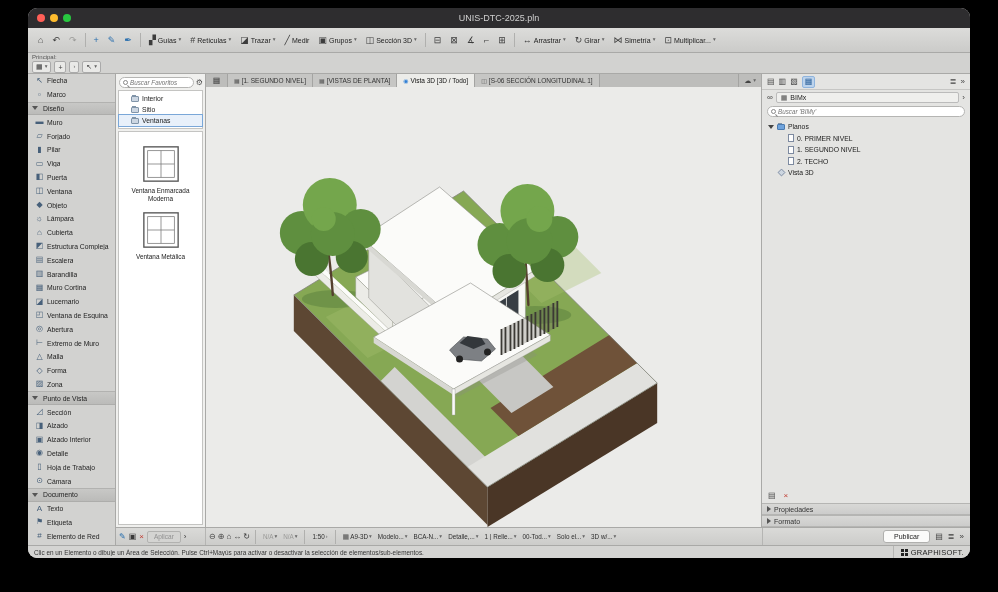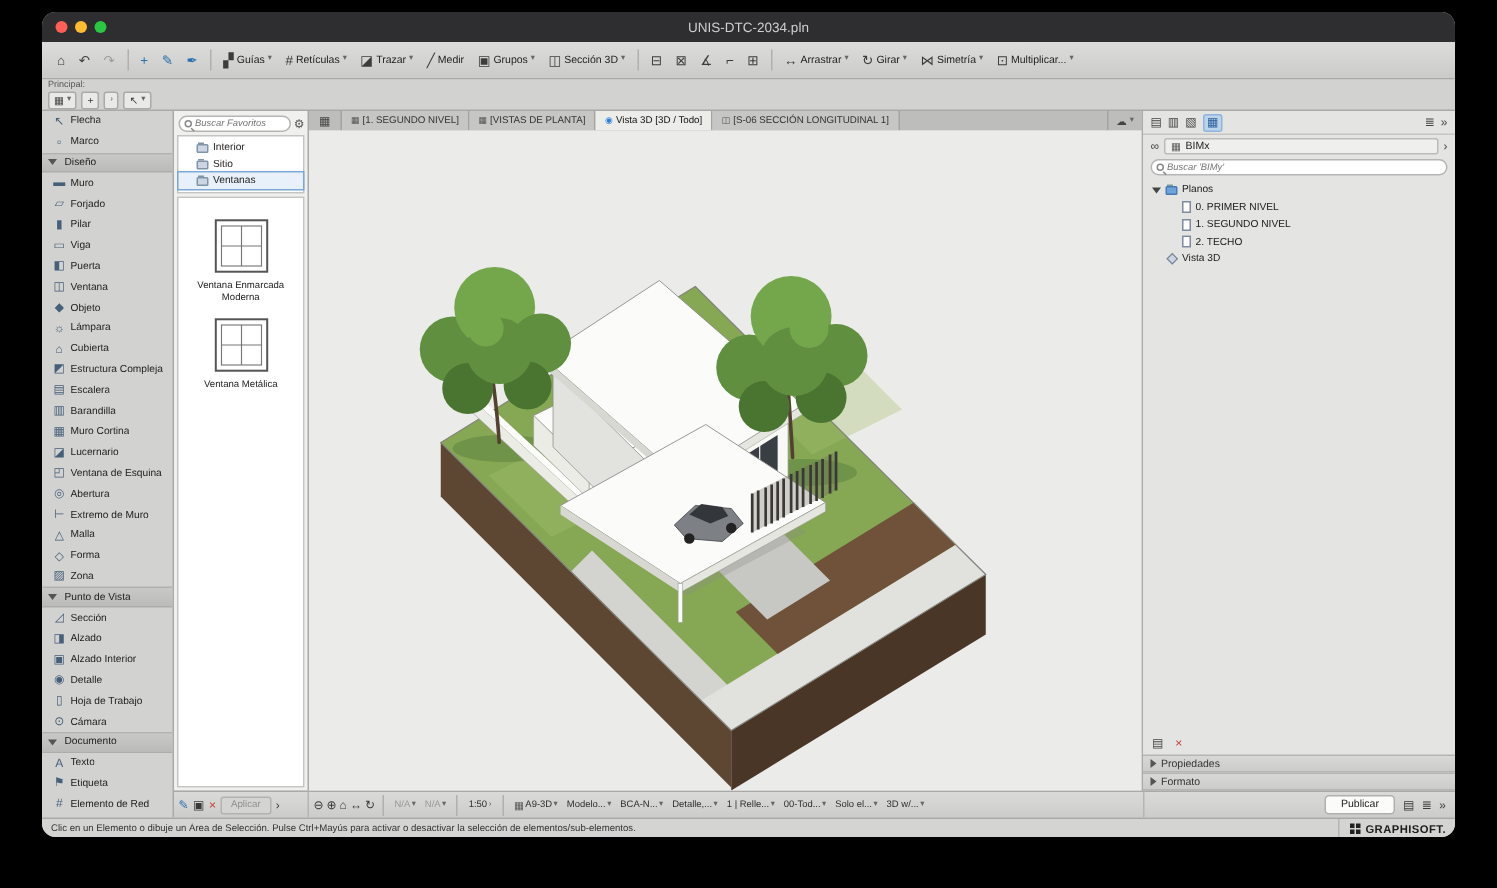--- a/index.html
+++ b/index.html
@@ -123,21 +123,21 @@
     padding:0 6px;font-family:inherit;display:flex;align-items:center;}
   .publish{margin-left:auto;background:#fbfbfa;border:1px solid #b0b0ae;border-radius:3px;font-size:7px;color:#222;
     height:13px;padding:0 10px;display:flex;align-items:center;font-family:inherit;}
   
   .statusbar{height:13px;background:#d4d4d2;border-top:1px solid #a9a9a7;display:flex;align-items:center;
     padding:0 6px;flex:0 0 auto;}
   .hint{font-size:6.4px;color:#333;white-space:nowrap;overflow:hidden;}
   .brand{margin-left:auto;display:flex;align-items:center;gap:3px;border-left:1px solid #b5b5b3;padding-left:7px;height:100%;}
   .glogo{display:grid;grid-template-columns:3px 3px;grid-template-rows:3px 3px;gap:1px;}
   .glogo i{background:#222;display:block;}
-  .btxt{font-size:7.5px;font-weight:bold;color:#1c1c1c;letter-spacing:.3px;}
+  .btxt{font-size:7.5px;font-weight:normal;color:#1c1c1c;letter-spacing:.3px;}
   
   .sv-grass{fill:var(--c-grass,#86a854);}
   .sv-grassL{fill:#a5c070;opacity:.35;}
   .sv-soil1{fill:var(--c-soil1,#5d4733);}
   .sv-soil2{fill:var(--c-soil2,#4a3626);}
   .sv-street{fill:var(--c-street,#d3d3d0);}
   .sv-pave{fill:var(--c-pavement,#e1e1de);}
   .sv-dirt{fill:var(--c-dirt,#6f5239);}
   .sv-drive{fill:#c7c7c4;}
   .sv-shadow{fill:#55793a;opacity:.45;}
@@ -169,21 +169,21 @@
 
 <div class="screen">
 <div class="window">
 
   <div class="titlebar">
     <div class="lights">
       <span class="light red"></span>
       <span class="light yellow"></span>
       <span class="light green"></span>
     </div>
-    <div class="title">UNIS-DTC-2034.pln</div>
+    <div class="title">UNIS-DTC-2025.pln</div>
   </div>
 
   <div class="toolbar">
     <button class="tbtn">
           <span class="ic">⌂</span>
         </button>
     <button class="tbtn">
           <span class="ic">↶</span>
         </button>
     <button class="tbtn">

